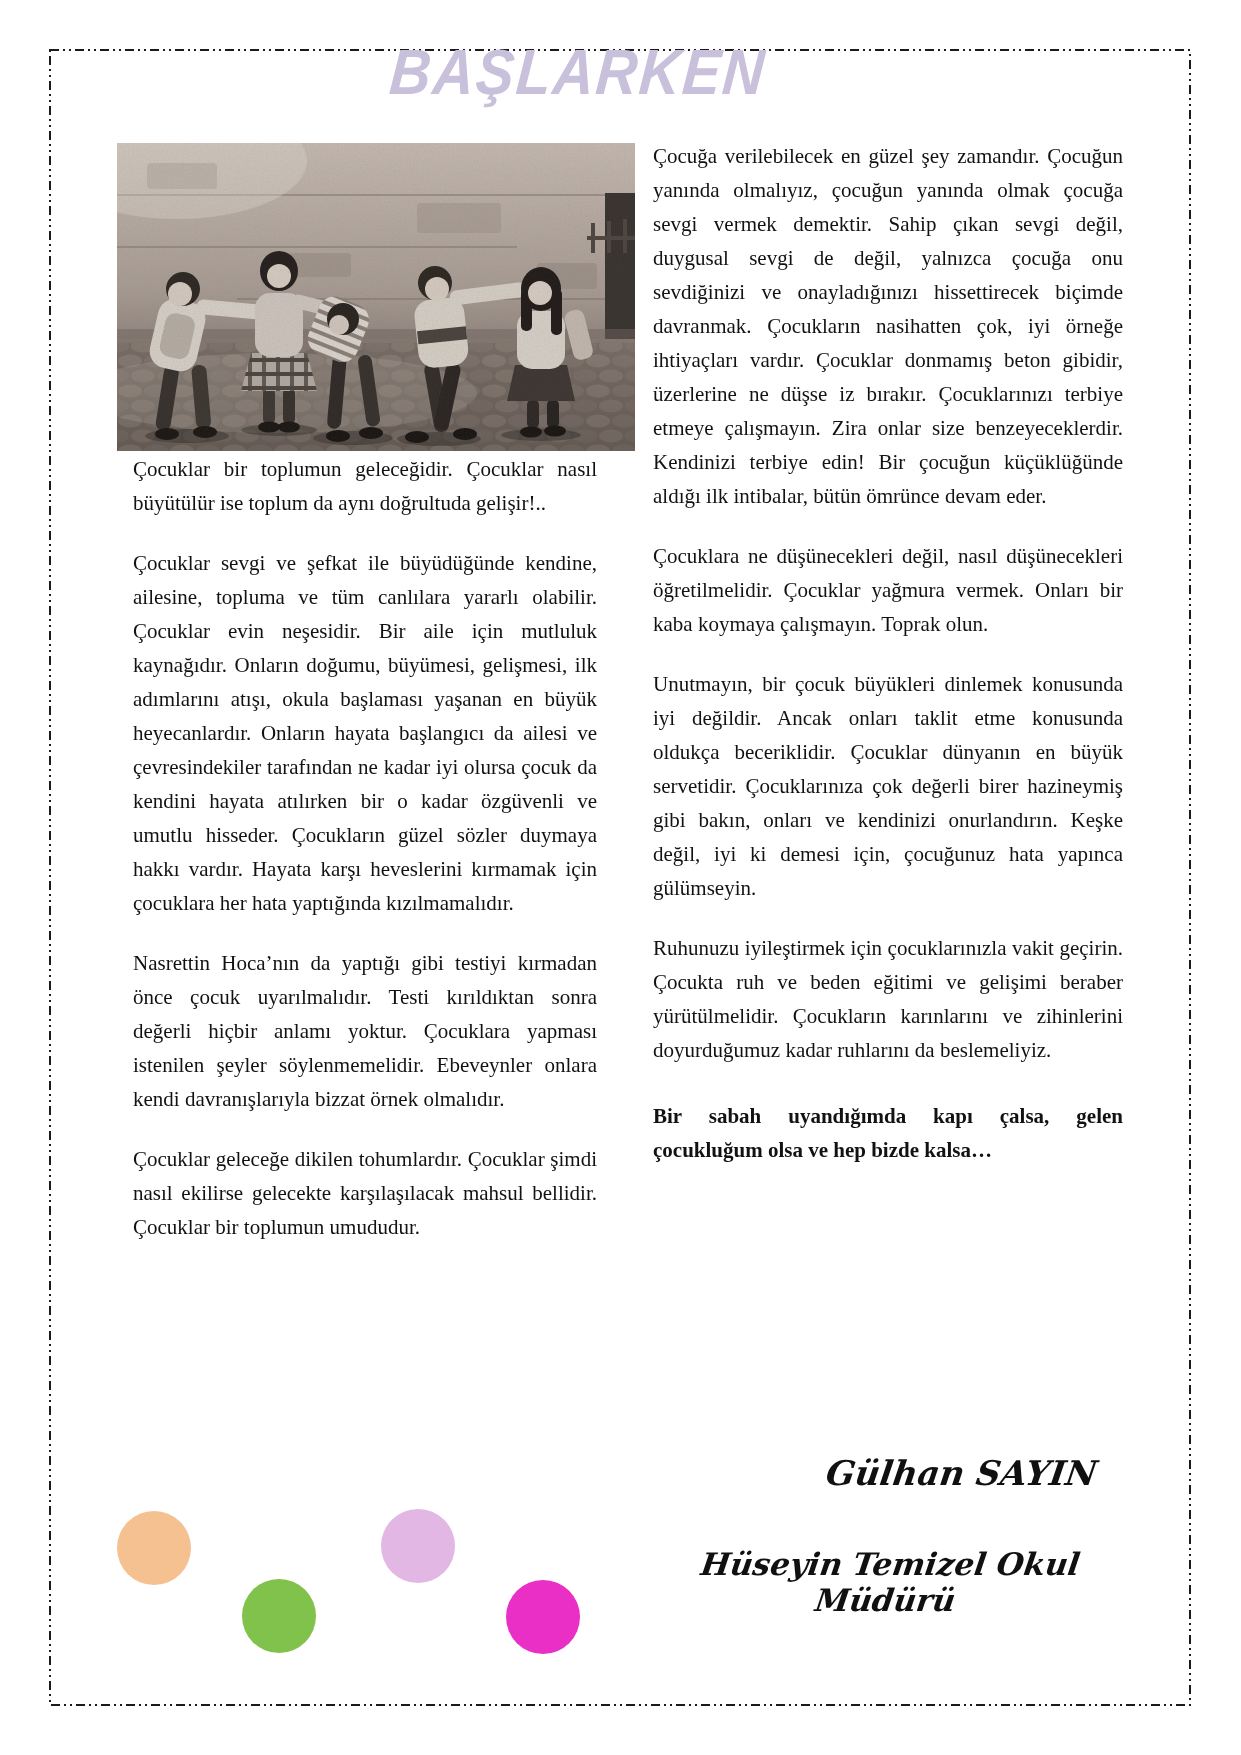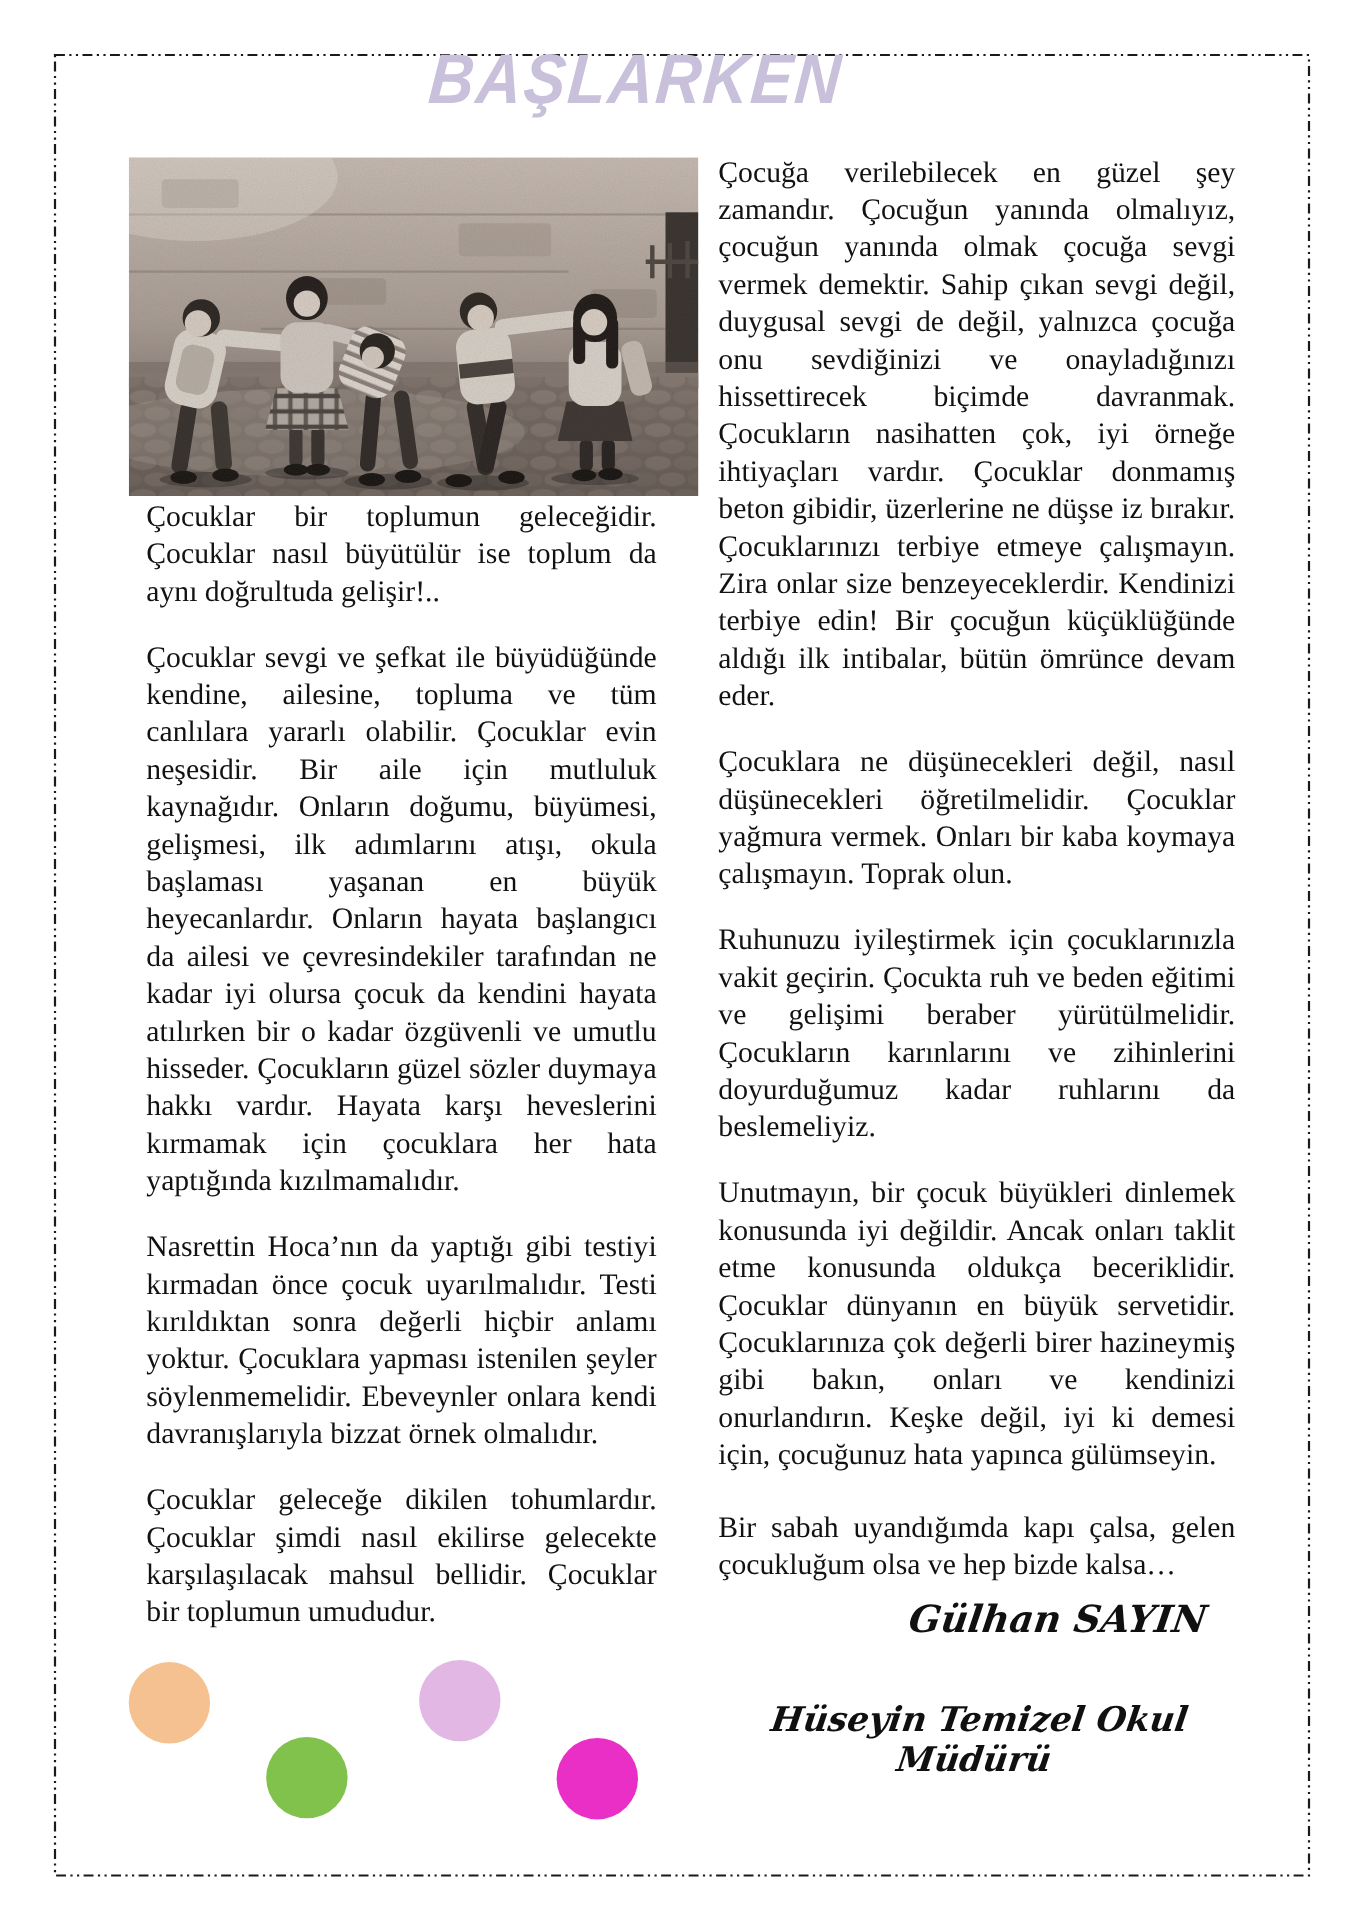--- a/index.html
+++ b/index.html
@@ -9,23 +9,23 @@
   .border-svg{position:absolute;left:0;top:0;pointer-events:none;}
 
   .title{position:absolute;top:44px;left:0;width:100%;text-align:center;margin:0;}
   .title-inner{display:inline-block;font-family:"Liberation Sans",sans-serif;
        font-weight:bold;font-style:italic;font-size:57px;line-height:1;
        letter-spacing:2px;color:#c9c0db;
        transform:translateX(-43px) scaleY(1.12) skewX(-5deg);}
 
   .photo{position:absolute;left:117px;top:143px;width:518px;height:308px;overflow:hidden;}
 
-  .col{position:absolute;font-size:27px;line-height:34px;text-align:justify;}
+  .col{position:absolute;font-size:21px;line-height:34px;text-align:justify;}
   .col p{margin:0 0 26px 0;}
-  .col p.gap-top{margin-top:32px;}
+  .col p.gap-top{margin-top:32px;font-weight:bold;}
   .col-left{left:133px;top:452px;width:464px;}
   .col-right{left:653px;top:139px;width:470px;}
 
   .sig{position:absolute;font-family:"DejaVu Serif",serif;font-style:italic;
        font-weight:bold;color:#101010;}
   .sig-author{left:653px;top:1453px;width:470px;text-align:right;
        padding-right:26px;box-sizing:border-box;font-size:34px;transform:skewX(-8deg);}
   .sig-principal{left:653px;top:1546px;width:470px;text-align:center;
        font-size:31px;transform:skewX(-8deg);}
 
@@ -181,22 +181,22 @@
   <div class="col col-left">
     <p>Çocuklar bir toplumun geleceğidir. Çocuklar nasıl büyütülür ise toplum da aynı doğrultuda gelişir!..</p>
     <p>Çocuklar sevgi ve şefkat ile büyüdüğünde kendine, ailesine, topluma ve tüm canlılara yararlı olabilir. Çocuklar evin neşesidir. Bir aile için mutluluk kaynağıdır. Onların doğumu, büyümesi, gelişmesi, ilk adımlarını atışı, okula başlaması yaşanan en büyük heyecanlardır. Onların hayata başlangıcı da ailesi ve çevresindekiler tarafından ne kadar iyi olursa çocuk da kendini hayata atılırken bir o kadar özgüvenli ve umutlu hisseder. Çocukların güzel sözler duymaya hakkı vardır. Hayata karşı heveslerini kırmamak için çocuklara her hata yaptığında kızılmamalıdır.</p>
     <p>Nasrettin Hoca’nın da yaptığı gibi testiyi kırmadan önce çocuk uyarılmalıdır. Testi kırıldıktan sonra değerli hiçbir anlamı yoktur. Çocuklara yapması istenilen şeyler söylenmemelidir. Ebeveynler onlara kendi davranışlarıyla bizzat örnek olmalıdır.</p>
     <p>Çocuklar geleceğe dikilen tohumlardır. Çocuklar şimdi nasıl ekilirse gelecekte karşılaşılacak mahsul bellidir. Çocuklar bir toplumun umududur.</p>
   </div>
 
   <div class="col col-right">
     <p>Çocuğa verilebilecek en güzel şey zamandır. Çocuğun yanında olmalıyız, çocuğun yanında olmak çocuğa sevgi vermek demektir. Sahip çıkan sevgi değil, duygusal sevgi de değil, yalnızca çocuğa onu sevdiğinizi ve onayladığınızı hissettirecek biçimde davranmak. Çocukların nasihatten çok, iyi örneğe ihtiyaçları vardır. Çocuklar donmamış beton gibidir, üzerlerine ne düşse iz bırakır. Çocuklarınızı terbiye etmeye çalışmayın. Zira onlar size benzeyeceklerdir. Kendinizi terbiye edin! Bir çocuğun küçüklüğünde aldığı ilk intibalar, bütün ömrünce devam eder.</p>
     <p>Çocuklara ne düşünecekleri değil, nasıl düşünecekleri öğretilmelidir. Çocuklar yağmura vermek. Onları bir kaba koymaya çalışmayın. Toprak olun.</p>
+    <p>Unutmayın, bir çocuk büyükleri dinlemek konusunda iyi değildir. Ancak onları taklit etme konusunda oldukça beceriklidir. Çocuklar dünyanın en büyük servetidir. Çocuklarınıza çok değerli birer hazineymiş gibi bakın, onları ve kendinizi onurlandırın. Keşke değil, iyi ki demesi için, çocuğunuz hata yapınca gülümseyin.</p>
     <p>Ruhunuzu iyileştirmek için çocuklarınızla vakit geçirin. Çocukta ruh ve beden eğitimi ve gelişimi beraber yürütülmelidir. Çocukların karınlarını ve zihinlerini doyurduğumuz kadar ruhlarını da beslemeliyiz.</p>
-    <p>Unutmayın, bir çocuk büyükleri dinlemek konusunda iyi değildir. Ancak onları taklit etme konusunda oldukça beceriklidir. Çocuklar dünyanın en büyük servetidir. Çocuklarınıza çok değerli birer hazineymiş gibi bakın, onları ve kendinizi onurlandırın. Keşke değil, iyi ki demesi için, çocuğunuz hata yapınca gülümseyin.</p>
     <p class="gap-top">Bir sabah uyandığımda kapı çalsa, gelen çocukluğum olsa ve hep bizde kalsa…</p>
   </div>
 
   <div class="sig sig-author">Gülhan SAYIN</div>
   <div class="sig sig-principal">Hüseyin Temizel Okul Müdürü</div>
 
   <div class="circle c-orange"></div>
   <div class="circle c-green"></div>
   <div class="circle c-orchid"></div>
   <div class="circle c-magenta"></div>

